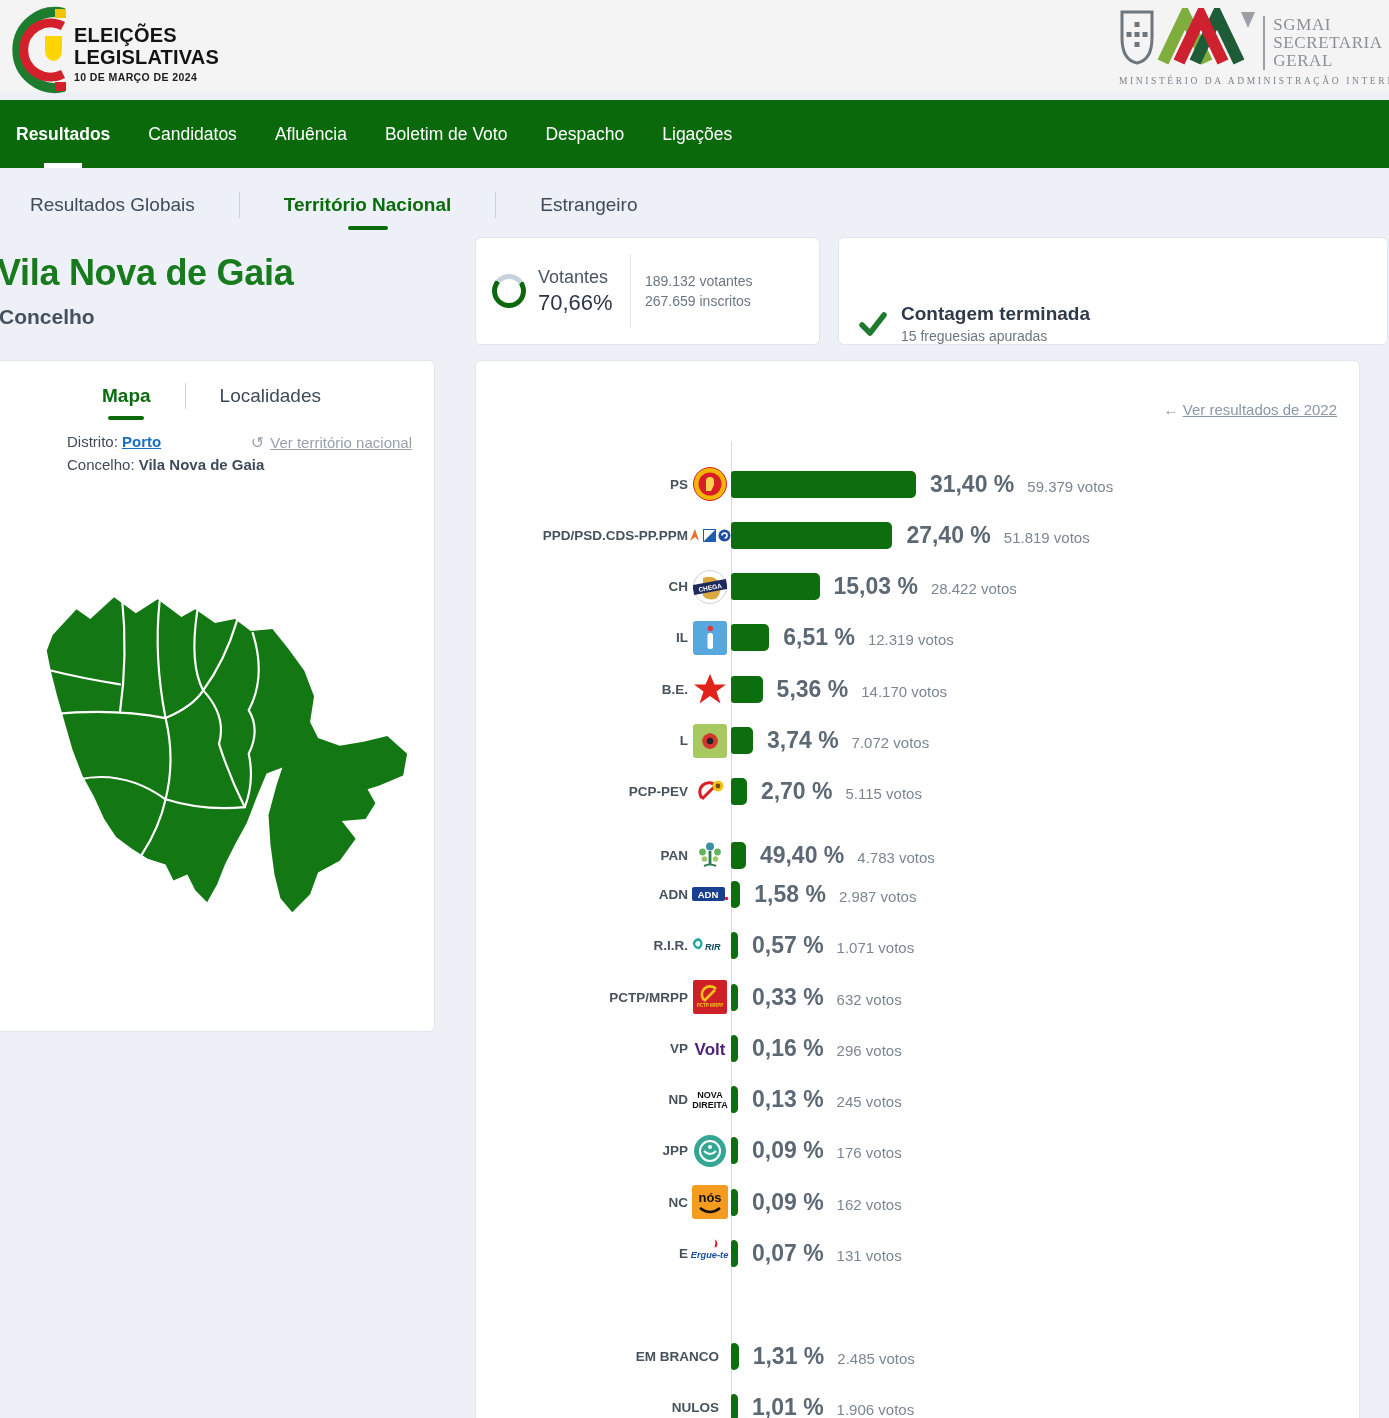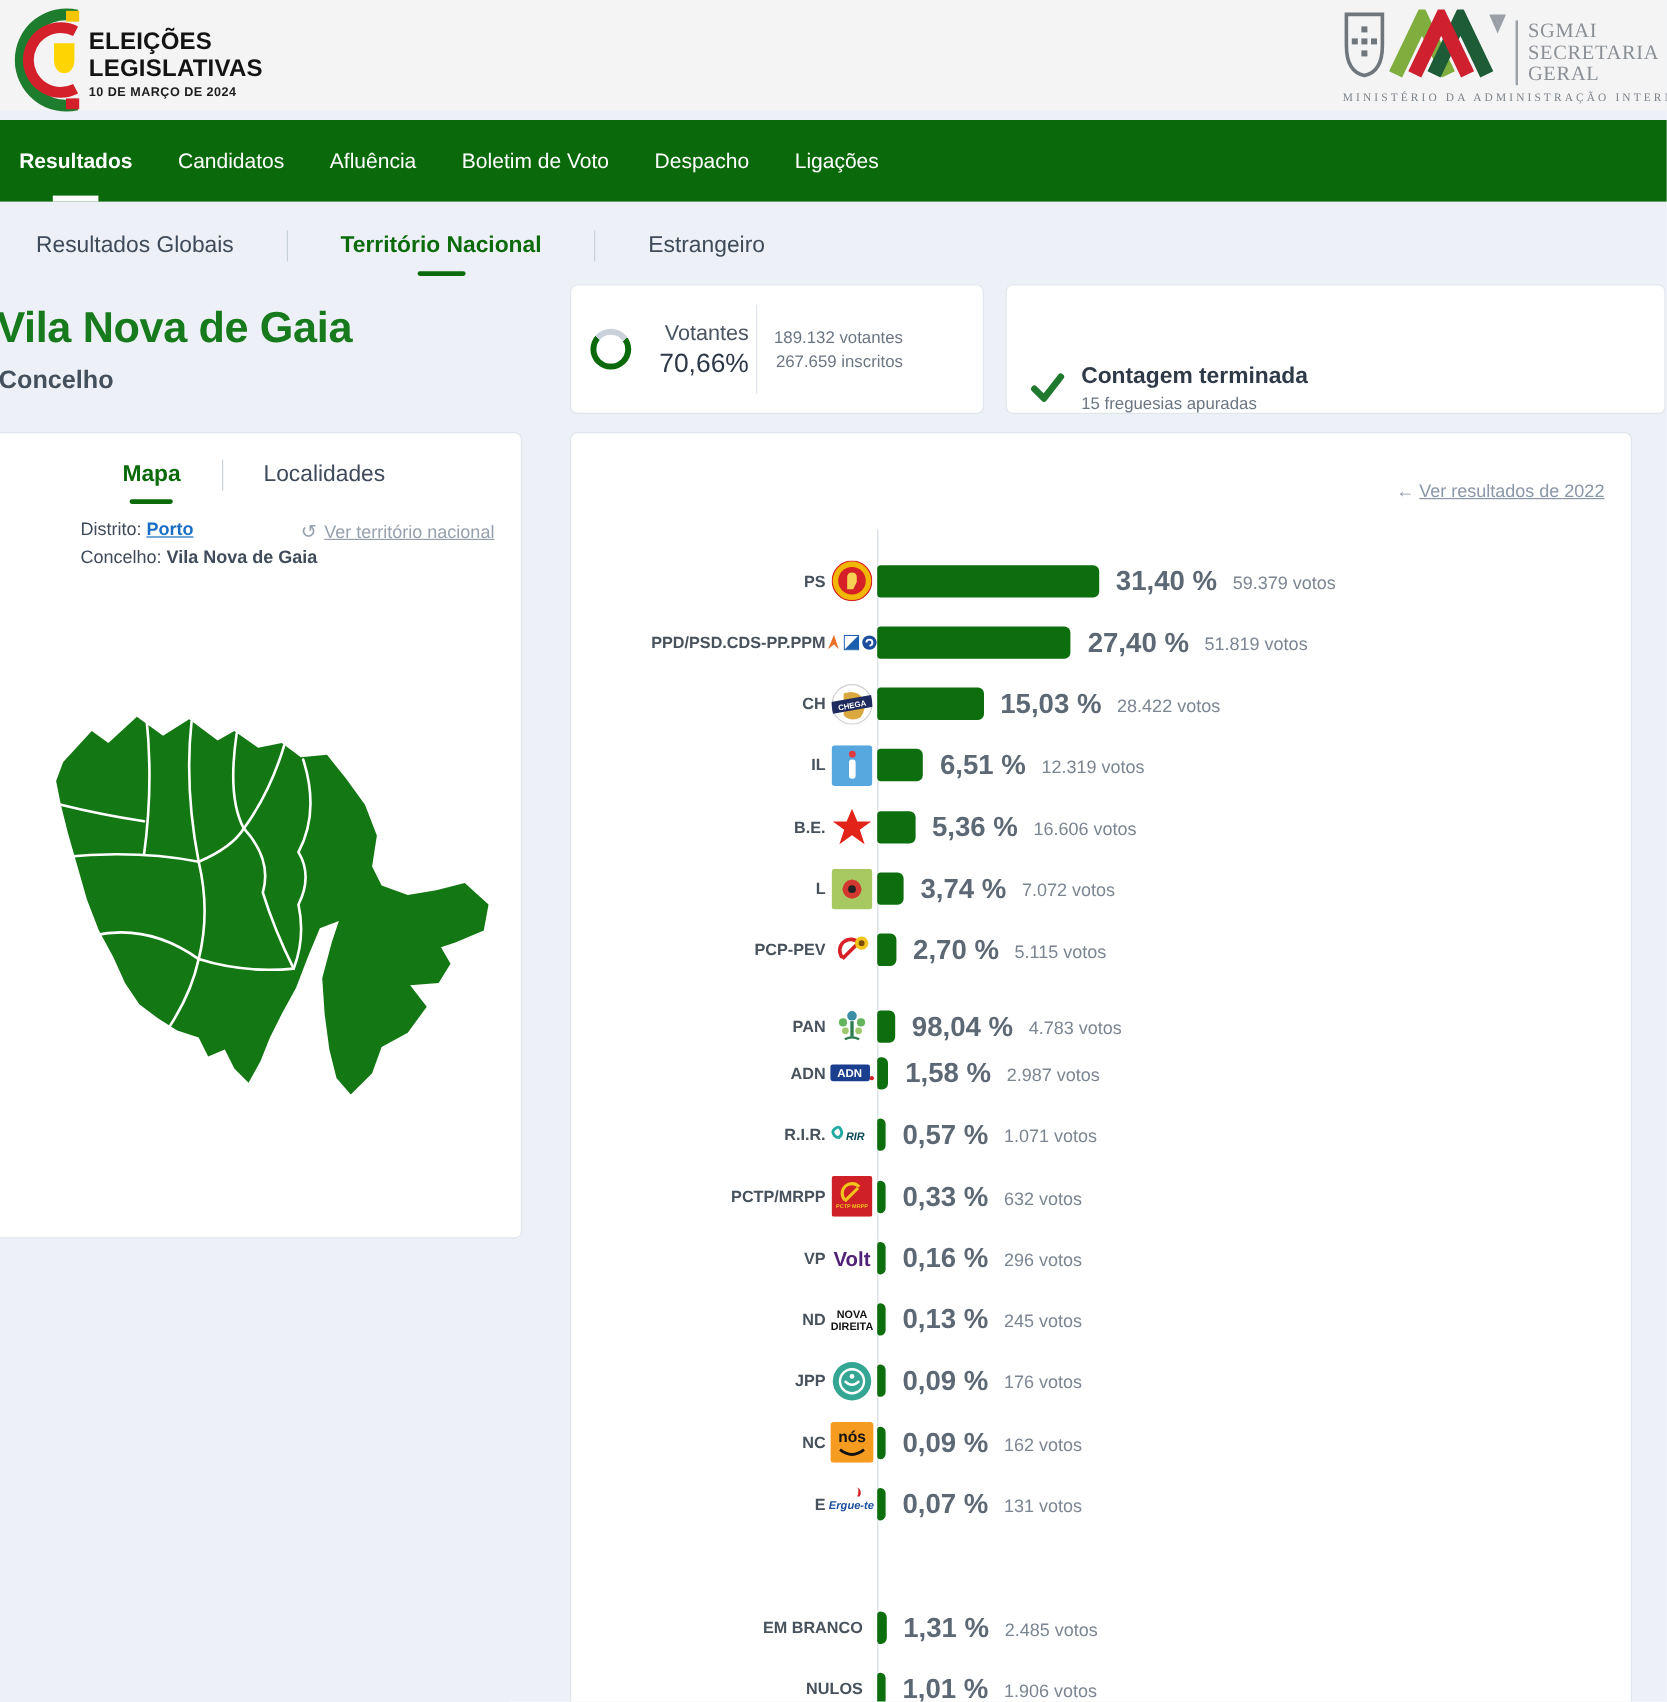--- a/index.html
+++ b/index.html
@@ -32,21 +32,21 @@
   .subnav-item.active{color:#0b6b0b;font-weight:bold;}
   .subnav-item.active::after{content:"";position:absolute;left:50%;transform:translateX(-50%);bottom:-14px;width:40px;height:4px;background:#0b6b0b;border-radius:2px;}
   .vdiv{width:1px;height:26px;background:#c9d1da;margin:0 44px;}
 
   
   .page-title{position:absolute;left:-3px;top:252px;font-size:36px;font-weight:bold;color:#177a1c;letter-spacing:-.3px;}
   .page-subtitle{position:absolute;left:-1px;top:305px;font-size:21px;font-weight:bold;color:#44505e;}
 
   
   .card{position:absolute;background:#fff;border:1px solid #e1e6ec;border-radius:6px;box-sizing:border-box;}
-  .turnout-card{left:475px;top:237px;width:345px;height:108px;display:flex;align-items:center;text-align:right;}
+  .turnout-card{left:475px;top:237px;width:345px;height:108px;display:flex;align-items:center;}
   .ring{width:34px;height:34px;border-radius:50%;margin-left:16px;position:relative;flex:none;
         background:conic-gradient(from -50deg, #c9d2da 0 29.34%, #0a690a 0);}
   .ring::after{content:"";position:absolute;left:5px;top:5px;width:24px;height:24px;border-radius:50%;background:#fff;}
   .turnout-main{margin-left:12px;width:86px;}
   .turnout-label{font-size:18px;color:#4a5562;}
   .turnout-pct{font-size:22px;font-weight:normal;color:#2d3748;margin-top:2px;}
   .turnout-div{width:1px;height:74px;background:#e1e6ec;margin:0 14px 0 6px;}
   .turnout-side{font-size:14px;color:#6b7683;line-height:20px;}
 
   .status-card{left:838px;top:237px;width:550px;height:108px;display:flex;align-items:flex-end;}
@@ -306,21 +306,21 @@
         </div>
         <div class="crow" style="top: 303.2px;">
           <div class="clbl">B.E.</div>
           <div class="cico">
             <svg width="34" height="34" viewBox="0 0 34 34">
               <path d="M17 2 L21.5 12.5 L33 12.5 L23.5 19.5 L27.5 31.5 L17 24 L6.5 31.5 L10.5 19.5 L1 12.5 L12.5 12.5 Z" fill="#e2231a"></path>
             </svg>
           </div>
           <div class="cbar" style="width: 31.6px;"></div>
           <div class="cpct">5,36 %</div>
-          <div class="cvot">16.606 votos</div>
+          <div class="cvot">14.170 votos</div>
         </div>
         <div class="crow" style="top: 354.5px;">
           <div class="clbl">L</div>
           <div class="cico">
             <svg width="34" height="34" viewBox="0 0 34 34">
               <rect width="34" height="34" rx="3" fill="#a8c861"></rect>
               <path d="M17 9 q7 1 8 8 q-1 7 -8 8 q-7 -1 -8 -8 q1 -7 8 -8" fill="#d2382f"></path>
               <circle cx="17" cy="17" r="3.2" fill="#222"></circle>
             </svg>
           </div>
@@ -351,21 +351,21 @@
               <rect x="15.6" y="13" width="2.8" height="13" fill="#2e7d52"></rect>
               <circle cx="17" cy="8.5" r="4" fill="#3b8ea5"></circle>
               <circle cx="9.5" cy="14" r="3.4" fill="#66b35d"></circle>
               <circle cx="24.5" cy="14" r="3.4" fill="#66b35d"></circle>
               <circle cx="11.5" cy="21" r="2.8" fill="#9dc96a"></circle>
               <circle cx="22.5" cy="21" r="2.8" fill="#9dc96a"></circle>
               <path d="M11 28 q6 -3 12 0" stroke="#2e7d52" stroke-width="2" fill="none"></path>
             </svg>
           </div>
           <div class="cbar" style="width: 14.9px;"></div>
-          <div class="cpct">98,04 %</div>
+          <div class="cpct">49,40 %</div>
           <div class="cvot">4.783 votos</div>
         </div>
         <div class="crow" style="top: 508.4px;">
           <div class="clbl">ADN</div>
           <div class="cico">
             <svg width="38" height="34" viewBox="0 0 38 34">
               <rect x="1" y="10" width="33" height="14" rx="2" fill="#1b3f8f"></rect>
               <text x="17" y="20.5" text-anchor="middle" font-size="9.5" font-weight="bold" fill="#fff" font-family="Liberation Sans,sans-serif">ADN</text>
               <circle cx="35.5" cy="21.5" r="1.8" fill="#d61f26"></circle>
             </svg>

